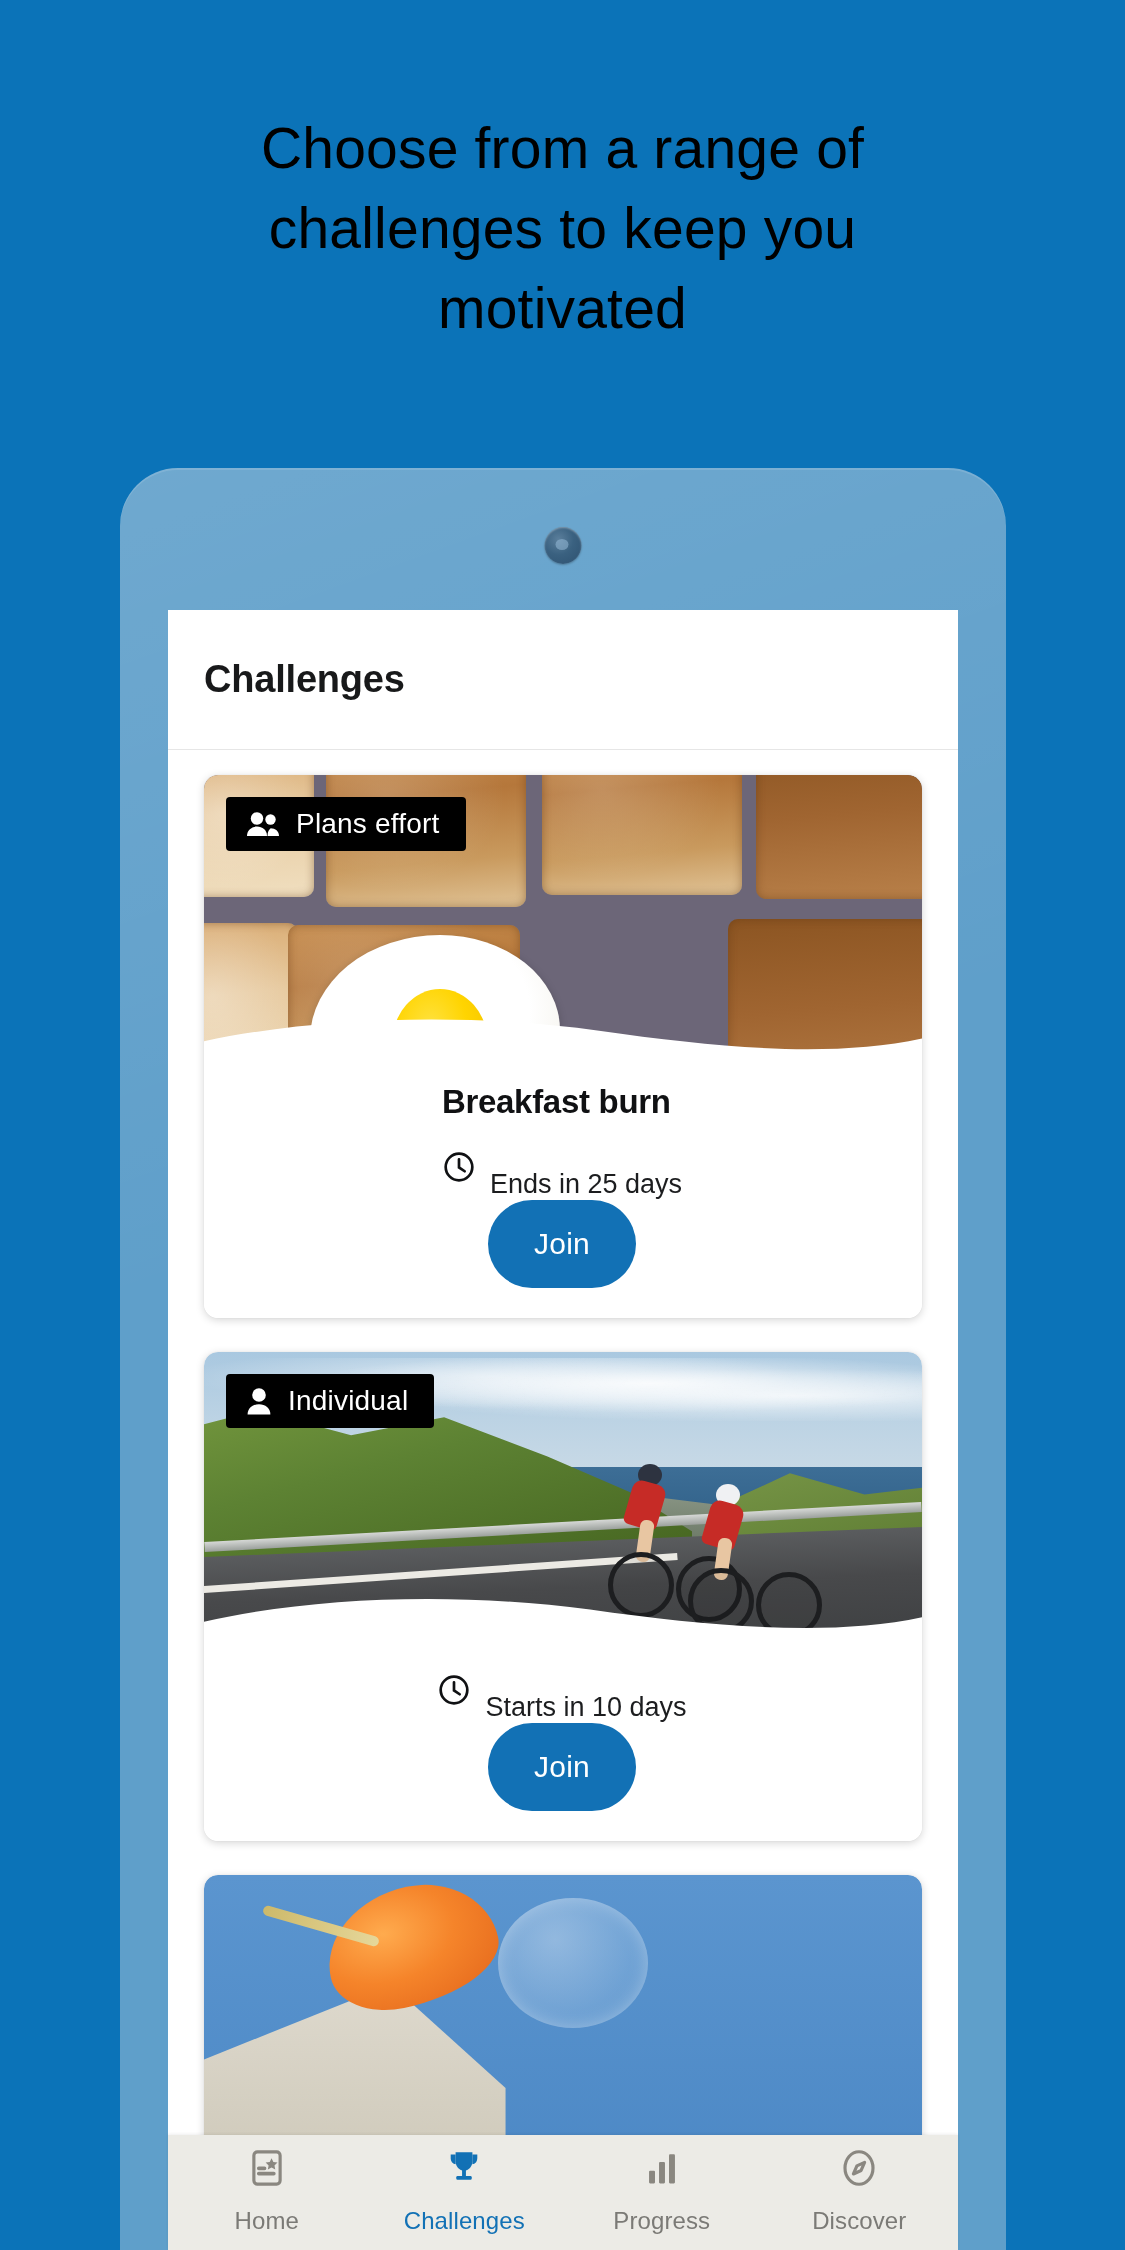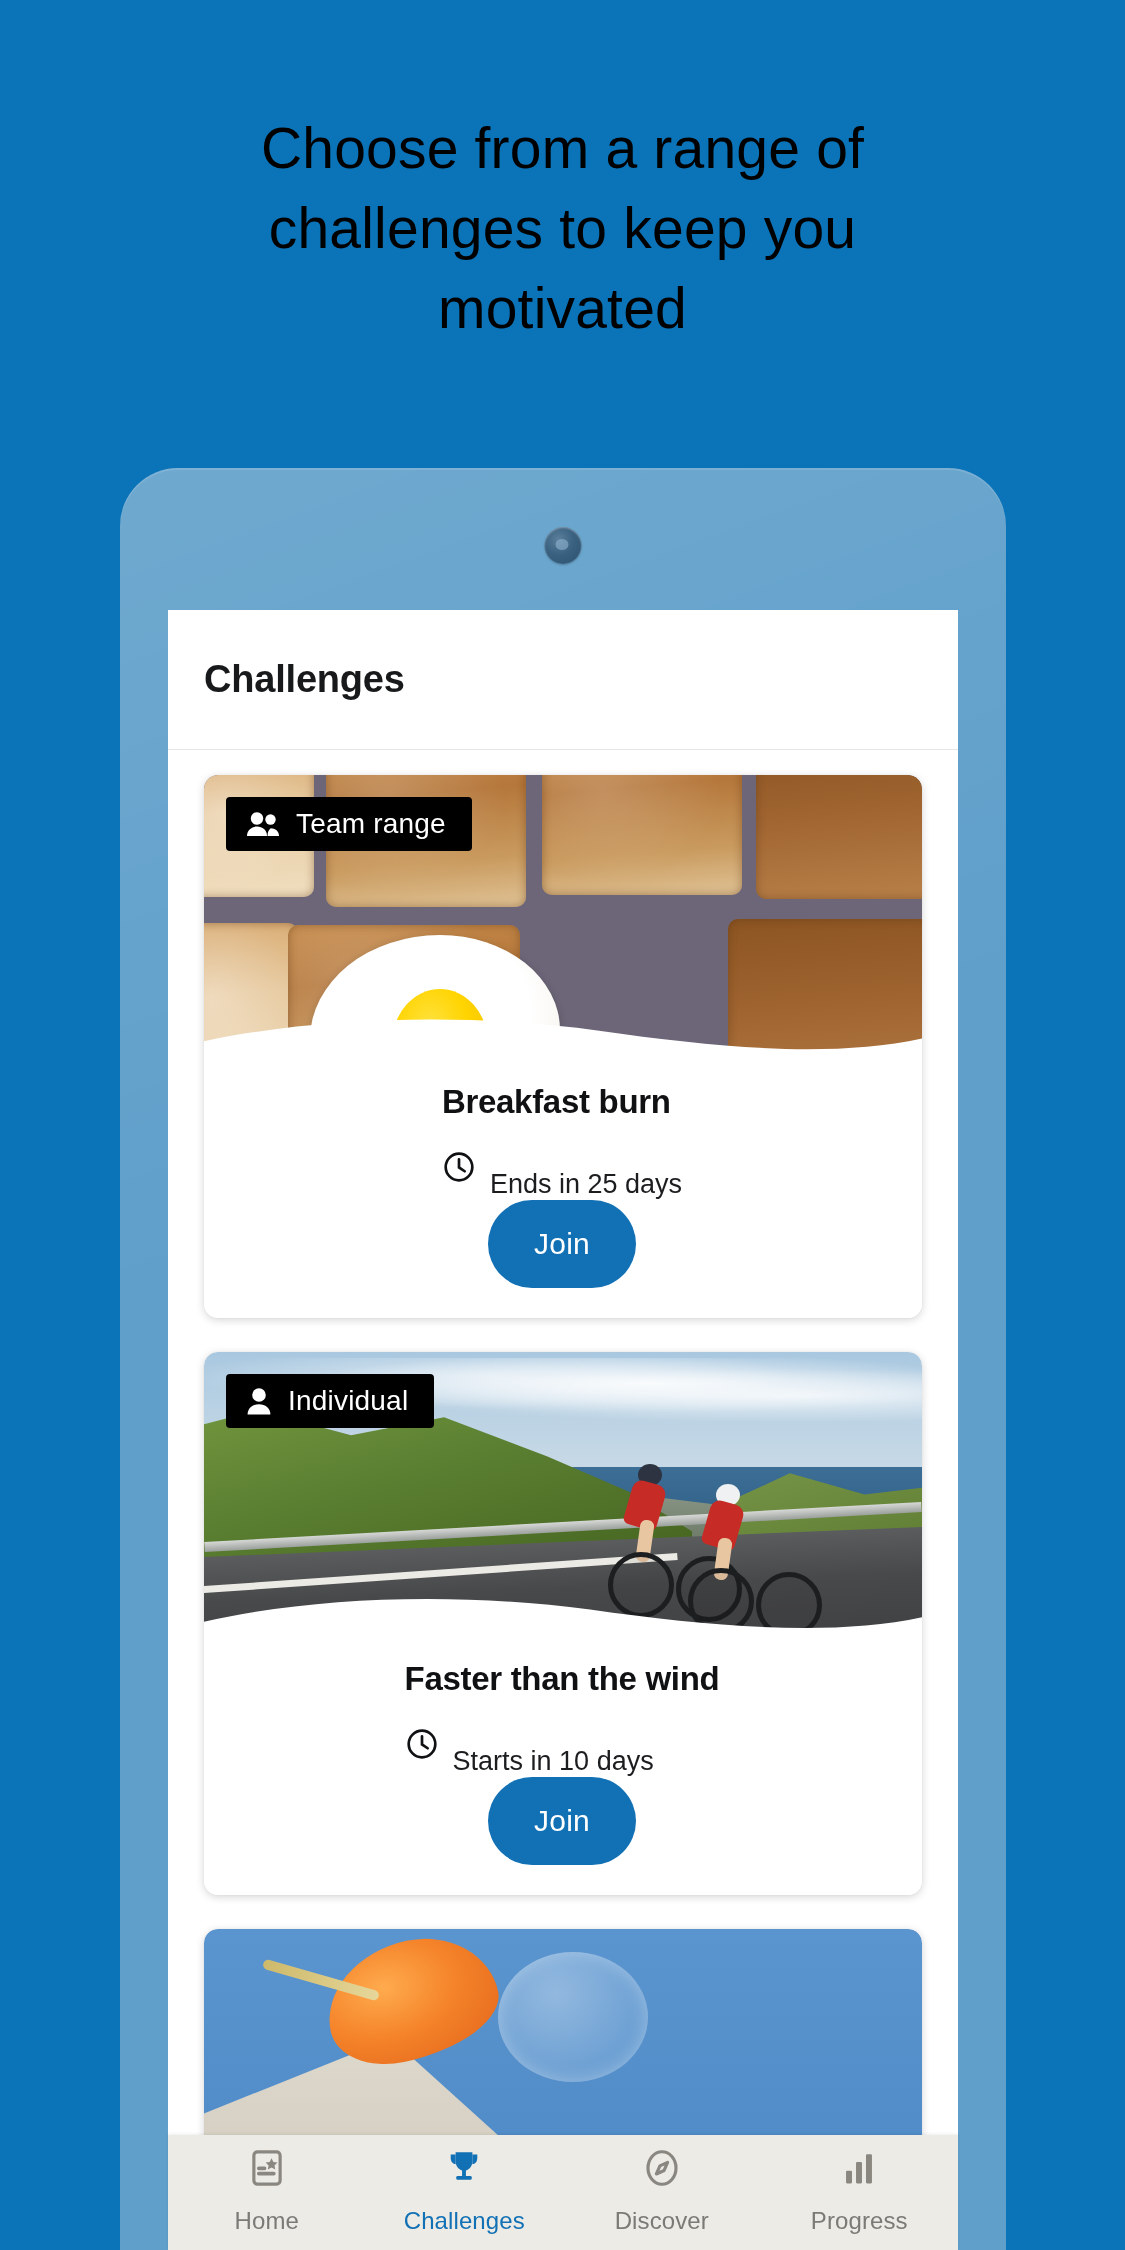--- a/index.html
+++ b/index.html
@@ -255,21 +255,21 @@
         </div>
         <div class="badge">
           <span>
             <svg width="34" height="26" viewBox="0 0 34 26" fill="#ffffff">
               <circle cx="11" cy="7.5" r="6.2"></circle>
               <circle cx="24.5" cy="8.5" r="5.2"></circle>
               <path d="M1 25c0-6 4.6-9.4 10-9.4S21 19 21 25z"></path>
               <path d="M21.5 25c0-4 1.5-6.6 3.2-7.8 4.6 0 8.3 3 8.3 7.8z"></path>
             </svg>
           </span>
-          <span>Team range</span>
+          <span>Plans effort</span>
         </div>
         <svg class="wave" viewBox="0 0 800 60" preserveAspectRatio="none">
           <path d="M0,34 C130,6 300,2 440,22 C580,42 700,52 800,30 L800,60 L0,60 Z" fill="#ffffff"></path>
         </svg>
       </div>
       <div class="card-body">
         <div class="card-text">
           <div class="title">Breakfast burn</div>
           <div class="card-meta">
             <span>
@@ -320,21 +320,20 @@
             </svg>
           </span>
           <span>Individual</span>
         </div>
         <svg class="wave" viewBox="0 0 800 60" preserveAspectRatio="none">
           <path d="M0,38 C120,10 280,4 430,24 C570,44 700,54 800,32 L800,60 L0,60 Z" fill="#ffffff"></path>
         </svg>
       </div>
       <div class="card-body">
         <div class="card-text">
-          <div class="title">Faster than the wind</div>
           <div class="card-meta">
             <span>
               <svg width="34" height="34" viewBox="0 0 24 24" fill="none" stroke="#101113" stroke-width="1.9">
                 <circle cx="12" cy="12" r="9.4"></circle>
                 <path d="M12 6.6 L12 12.3 L16 15" stroke-linecap="round"></path>
               </svg>
             </span>
             <span class="meta-label">Starts in 10 days</span>
           </div>
         </div>
@@ -384,32 +383,32 @@
         <path d="M16.8 4.3h2.8v2.0c0 2.1-1.25 3.4-2.8 3.6z"></path>
         <rect x="10.9" y="13.1" width="2.2" height="3.7"></rect>
         <rect x="7.6" y="16.6" width="8.8" height="2.1" rx="0.7"></rect>
       </svg>
     </span>
     <span class="nav-label">Challenges</span>
   </div>
 
   <div class="nav-item">
     <span>
-      <svg width="42" height="42" viewBox="0 0 24 24" fill="none" stroke="#8a8780" stroke-width="1.8">
-        <ellipse cx="12" cy="12" rx="8.0" ry="9.3"></ellipse>
-        <path d="M15.2 8.8l-2.0 4.6-4.4 2.0 2.0-4.6z" stroke-linejoin="round"></path>
-      </svg>
-    </span>
-    <span class="nav-label">Discover</span>
-  </div>
-
-  <div class="nav-item">
-    <span>
       <svg width="42" height="42" viewBox="0 0 24 24" fill="#8a8780">
         <rect x="4.6" y="13.6" width="3.4" height="7.2" rx="0.6"></rect>
         <rect x="10.3" y="8.6" width="3.4" height="12.2" rx="0.6"></rect>
         <rect x="16.0" y="4.2" width="3.4" height="16.6" rx="0.6"></rect>
       </svg>
     </span>
     <span class="nav-label">Progress</span>
   </div>
 
+  <div class="nav-item">
+    <span>
+      <svg width="42" height="42" viewBox="0 0 24 24" fill="none" stroke="#8a8780" stroke-width="1.8">
+        <ellipse cx="12" cy="12" rx="8.0" ry="9.3"></ellipse>
+        <path d="M15.2 8.8l-2.0 4.6-4.4 2.0 2.0-4.6z" stroke-linejoin="round"></path>
+      </svg>
+    </span>
+    <span class="nav-label">Discover</span>
+  </div>
+
 </div>
 
 </body></html>

